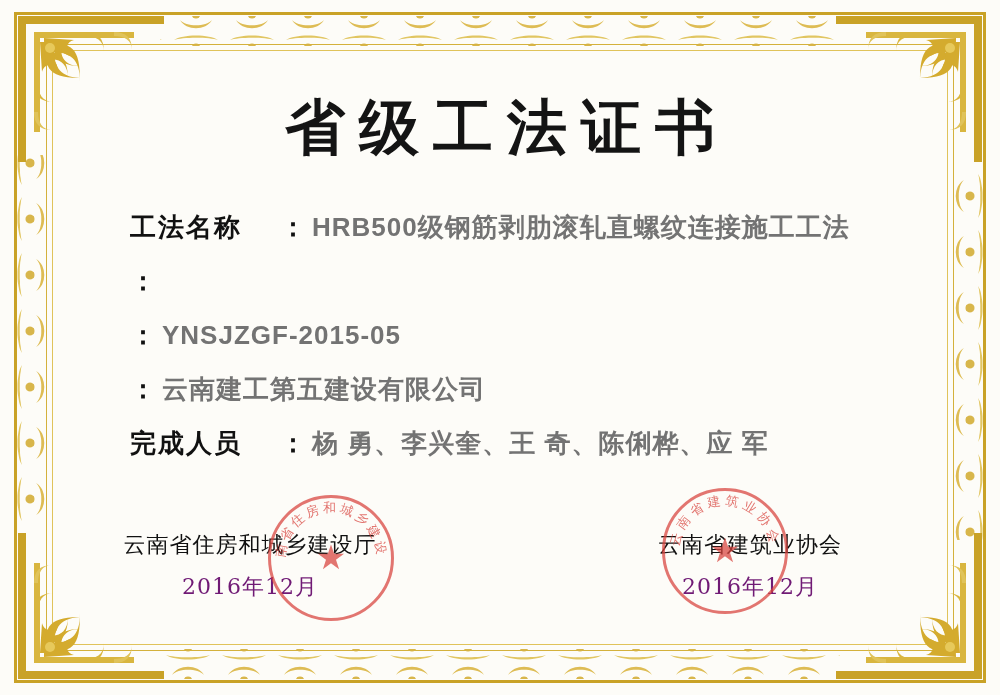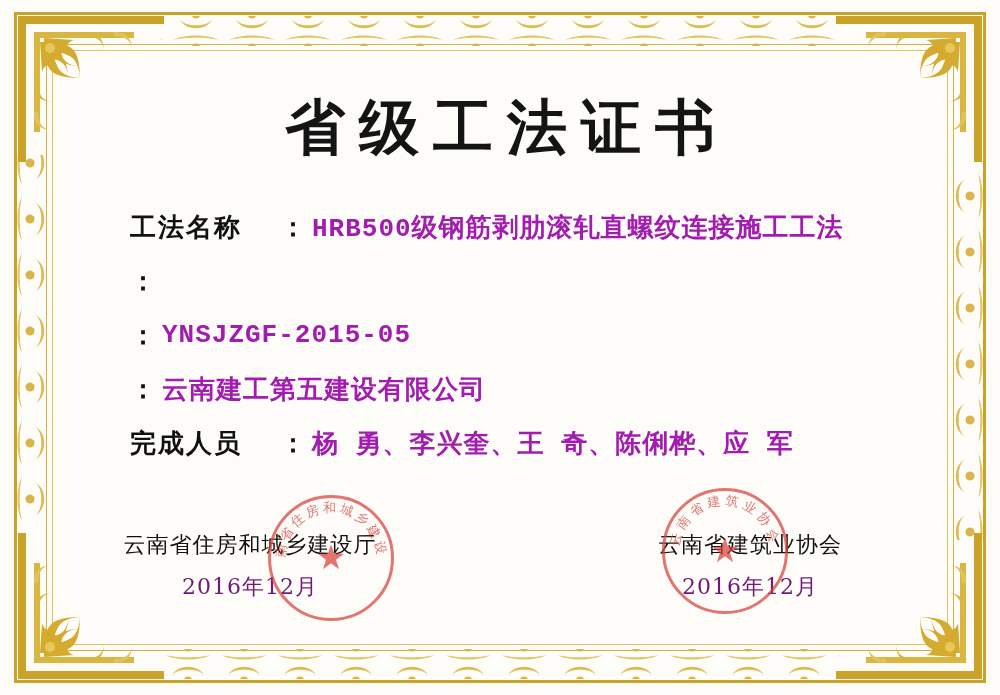--- a/index.html
+++ b/index.html
@@ -98,23 +98,23 @@
   }
   .field-colon {
     flex: none;
     font-size: 26px;
     color: #111;
     font-weight: bold;
     padding-right: 6px;
   }
   .field-value {
     font-size: 26px;
-    color: #a21caf;
+    color: #737373;
     letter-spacing: 1px;
-    font-family: Liberation Mono, monospace;
+    font-family: Liberation Sans, sans-serif;
     font-weight: bold;
     white-space: nowrap;
   }
 
   
   .signatures {
     position: absolute;
     top: 530px;
     left: 0;
     width: 1000px;

